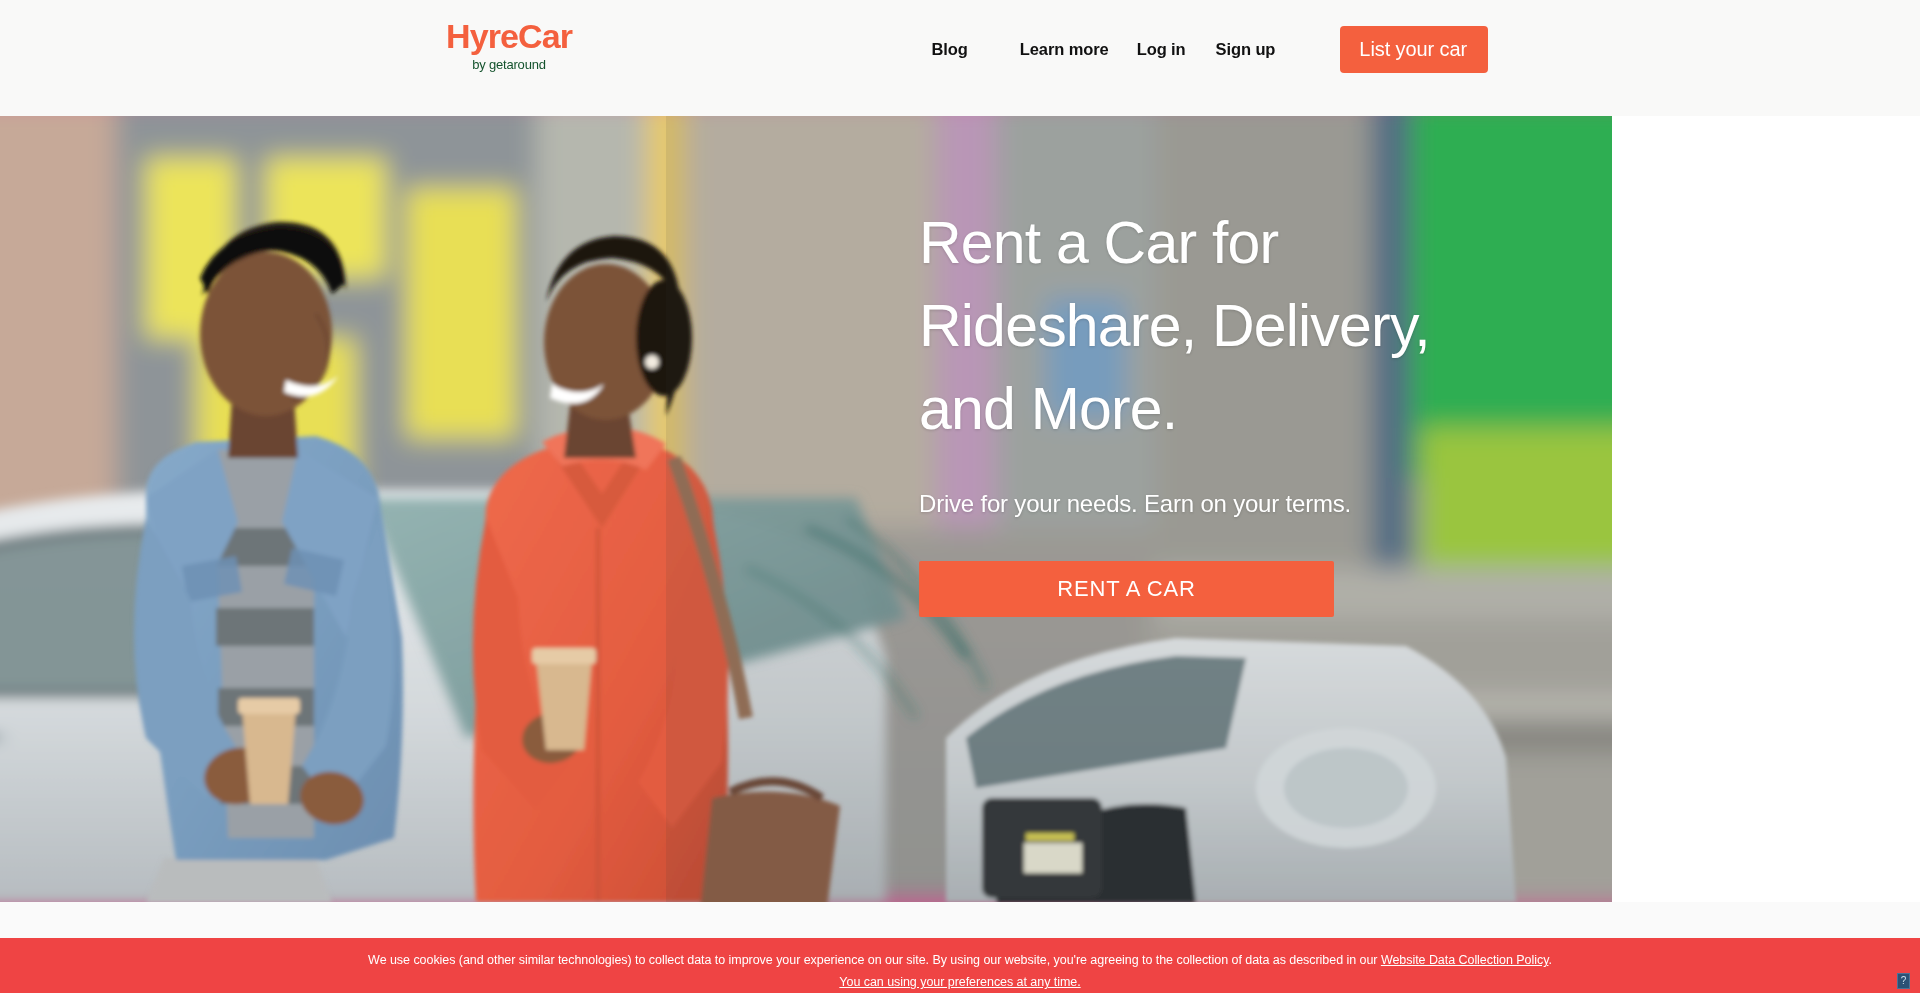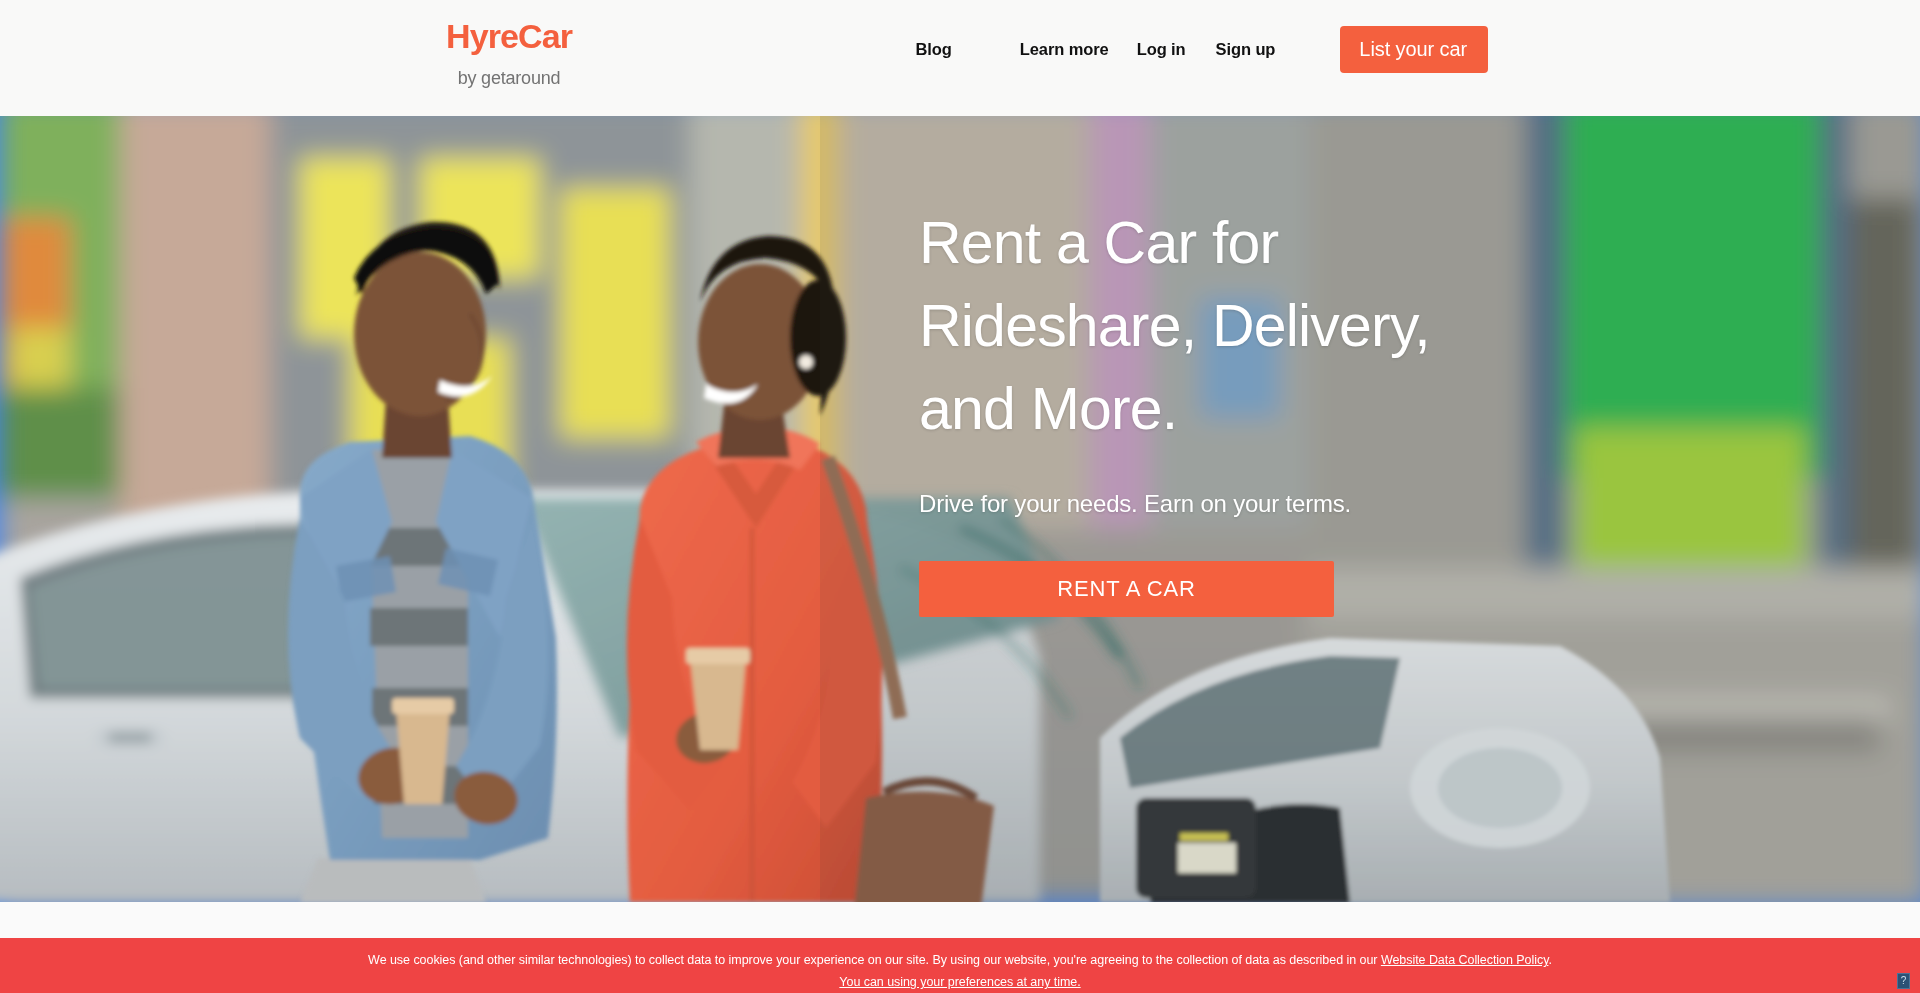--- a/index.html
+++ b/index.html
@@ -41,26 +41,26 @@
     display: block;
     font-size: 34px;
     font-weight: 700;
     letter-spacing: -0.9px;
     color: #f4603e;
     line-height: 40px;
     white-space: nowrap;
   }
   .logo-sub {
     display: block;
-    font-size: 18px;
+    font-size: 13px;
     font-weight: 500;
-    color: #737373;
+    color: #14532d;
     letter-spacing: -0.2px;
     line-height: 16px;
-    margin-top: 14px;
+    margin-top: 1px;
     white-space: nowrap;
   }
 
   .nav {
     position: absolute;
     right: 432px;
     top: 0;
     height: 98px;
     display: flex;
     align-items: center;
@@ -68,21 +68,21 @@
   }
   .nav-link {
     font-size: 16.5px;
     font-weight: 700;
     color: #111111;
     text-decoration: none;
     white-space: nowrap;
     letter-spacing: -0.1px;
     cursor: pointer;
   }
-  .nav-gap-1 { margin-right: 68px; text-align: right; }
+  .nav-gap-1 { margin-right: 52px; text-align: right; }
   .nav-gap-2 { margin-right: 28px; }
   .nav-gap-3 { margin-right: 30px; }
   .nav-gap-4 { margin-right: 65px; }
 
   .list-car-btn {
     background: #f4603e;
     color: #ffffff;
     font-size: 20px;
     font-weight: 500;
     border: none;
@@ -92,24 +92,24 @@
     white-space: nowrap;
     font-family: "Liberation Sans", sans-serif;
     letter-spacing: -0.1px;
     line-height: 1.1;
   }
 
   
   .hero {
     position: absolute;
     top: 98px; left: 0;
-    width: 1920px;
+    width: 1612px;
     height: 804px;
     overflow: hidden;
-    background: #3b82f6;
+    background: #ec4899;
     padding-left: 31px;
   }
   .hero-photo {
     position: absolute;
     inset: 0;
     width: 100%;
     height: 100%;
   }
   .hero-photo svg { display: block; width: 100%; height: 100%; }
 

